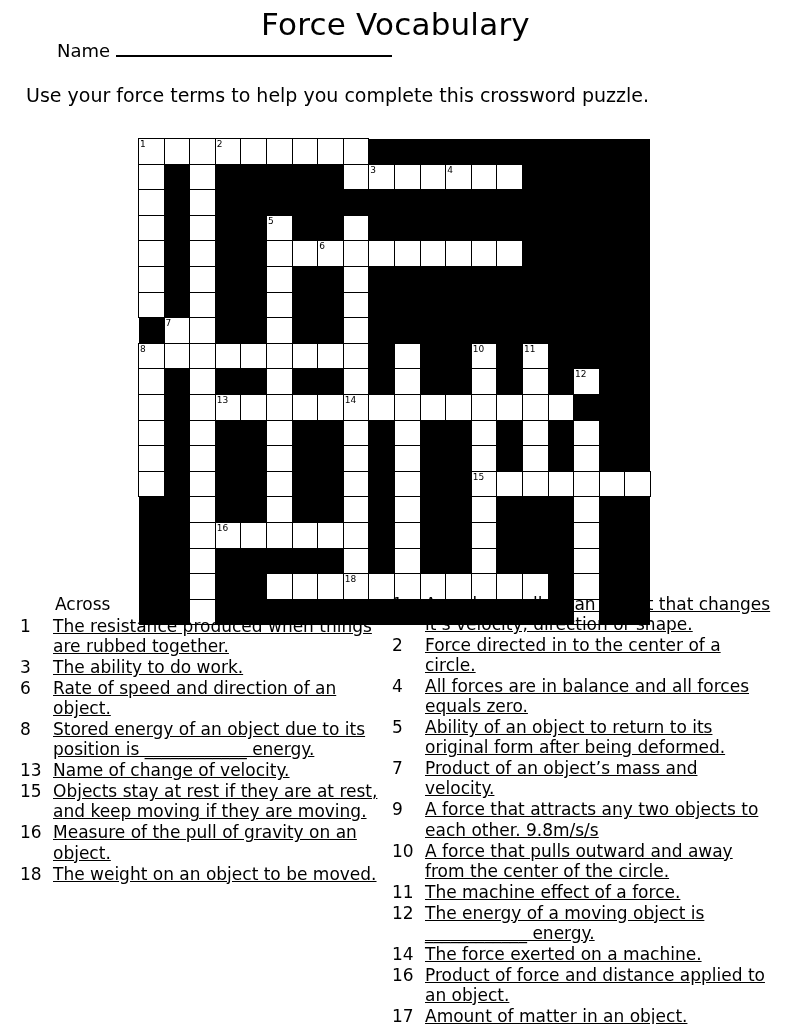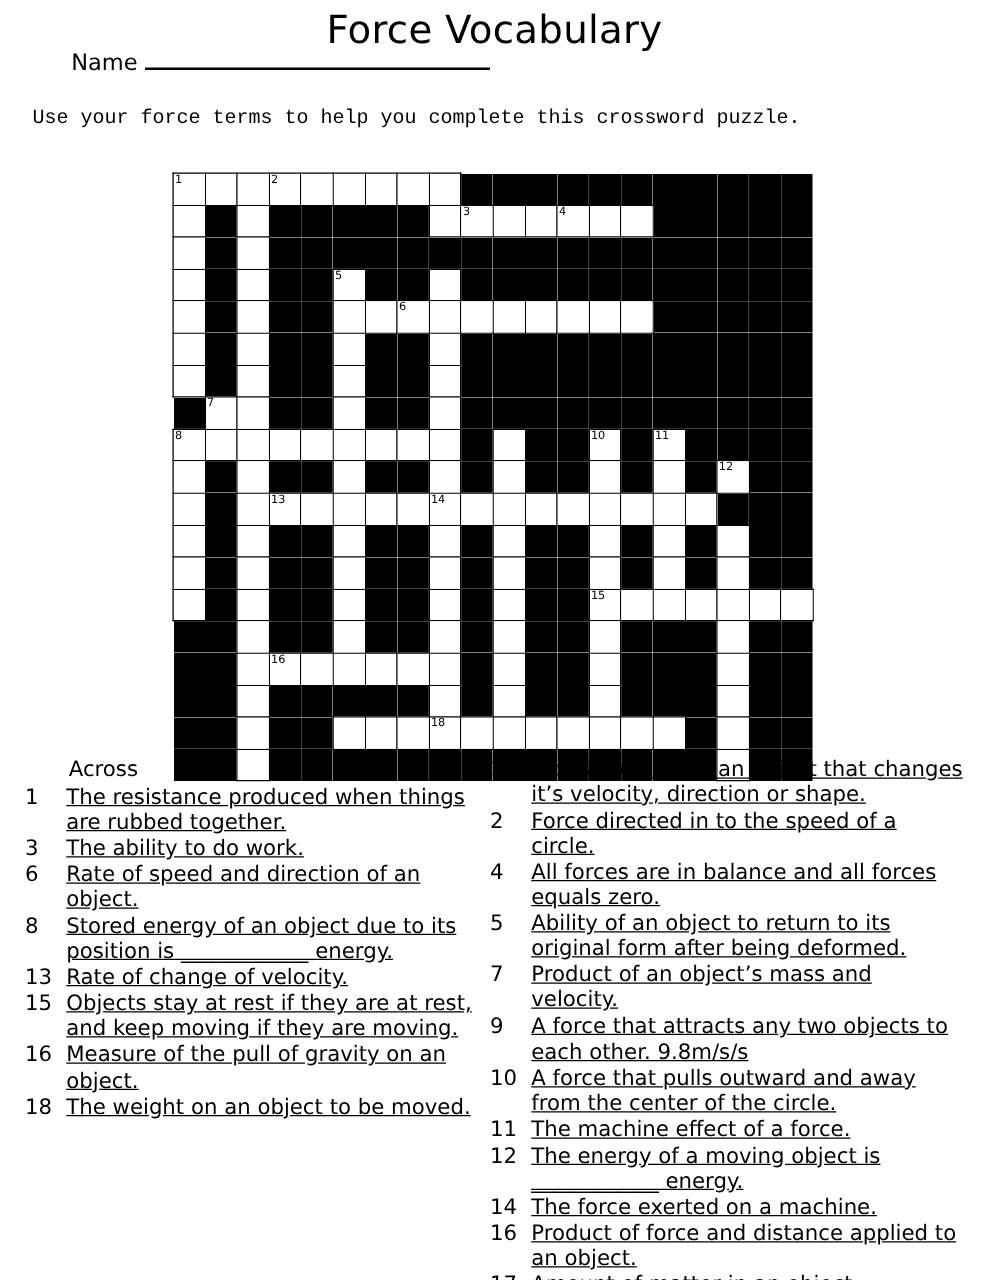--- a/index.html
+++ b/index.html
@@ -43,23 +43,22 @@
     display: inline-block;
     width: 276px;
     border-bottom: 2px solid #000;
     height: 13px;
   }
   .instructions {
     position: absolute;
     left: 26px;
     top: 84px;
     width: 690px;
-    font-size: 16px;
+    font-size: 19px;
     line-height: 1.25;
-    font-family: Liberation Mono, monospace;
   }
   
   #grid {
     position: absolute;
     left: 138px;
     top: 138px;
     border-collapse: collapse;
     table-layout: fixed;
   }
   #grid td {
@@ -89,21 +88,21 @@
   
   .clues {
     position: absolute;
     top: 590px;
     left: 0;
     width: 791px;
     font-size: 17px;
   }
   .col {
     position: absolute;
-    top: 16px;
+    top: 4px;
   }
   .col.across { left: 20px; width: 370px; }
   .col.down { left: 392px; width: 380px; }
   .col-head {
     font-size: 17px;
     margin-left: 35px;
     margin-bottom: 2px;
   }
   .clue {
     display: flex;
@@ -605,21 +604,21 @@
           <div class="clue">
             <span class="n">6</span>
             <span class="t">Rate of speed and direction of an object.</span>
           </div>
           <div class="clue">
             <span class="n">8</span>
             <span class="t">Stored energy of an object due to its position is ____________ energy.</span>
           </div>
           <div class="clue">
             <span class="n">13</span>
-            <span class="t">Rate of change of velocity.</span>
+            <span class="t">Name of change of velocity.</span>
           </div>
           <div class="clue">
             <span class="n">15</span>
             <span class="t">Objects stay at rest if they are at rest, and keep moving if they are moving.</span>
           </div>
           <div class="clue">
             <span class="n">16</span>
             <span class="t">Measure of the pull of gravity on an object.</span>
           </div>
           <div class="clue">
@@ -629,21 +628,21 @@
         </div>
     </div>
     <div class="col down">
       <div id="down-list">
           <div class="clue">
             <span class="n">1</span>
             <span class="t">A push or pull on an object that changes it’s velocity, direction or shape.</span>
           </div>
           <div class="clue">
             <span class="n">2</span>
-            <span class="t">Force directed in to the speed of a circle.</span>
+            <span class="t">Force directed in to the center of a circle.</span>
           </div>
           <div class="clue">
             <span class="n">4</span>
             <span class="t">All forces are in balance and all forces equals zero.</span>
           </div>
           <div class="clue">
             <span class="n">5</span>
             <span class="t">Ability of an object to return to its original form after being deformed.</span>
           </div>
           <div class="clue">

